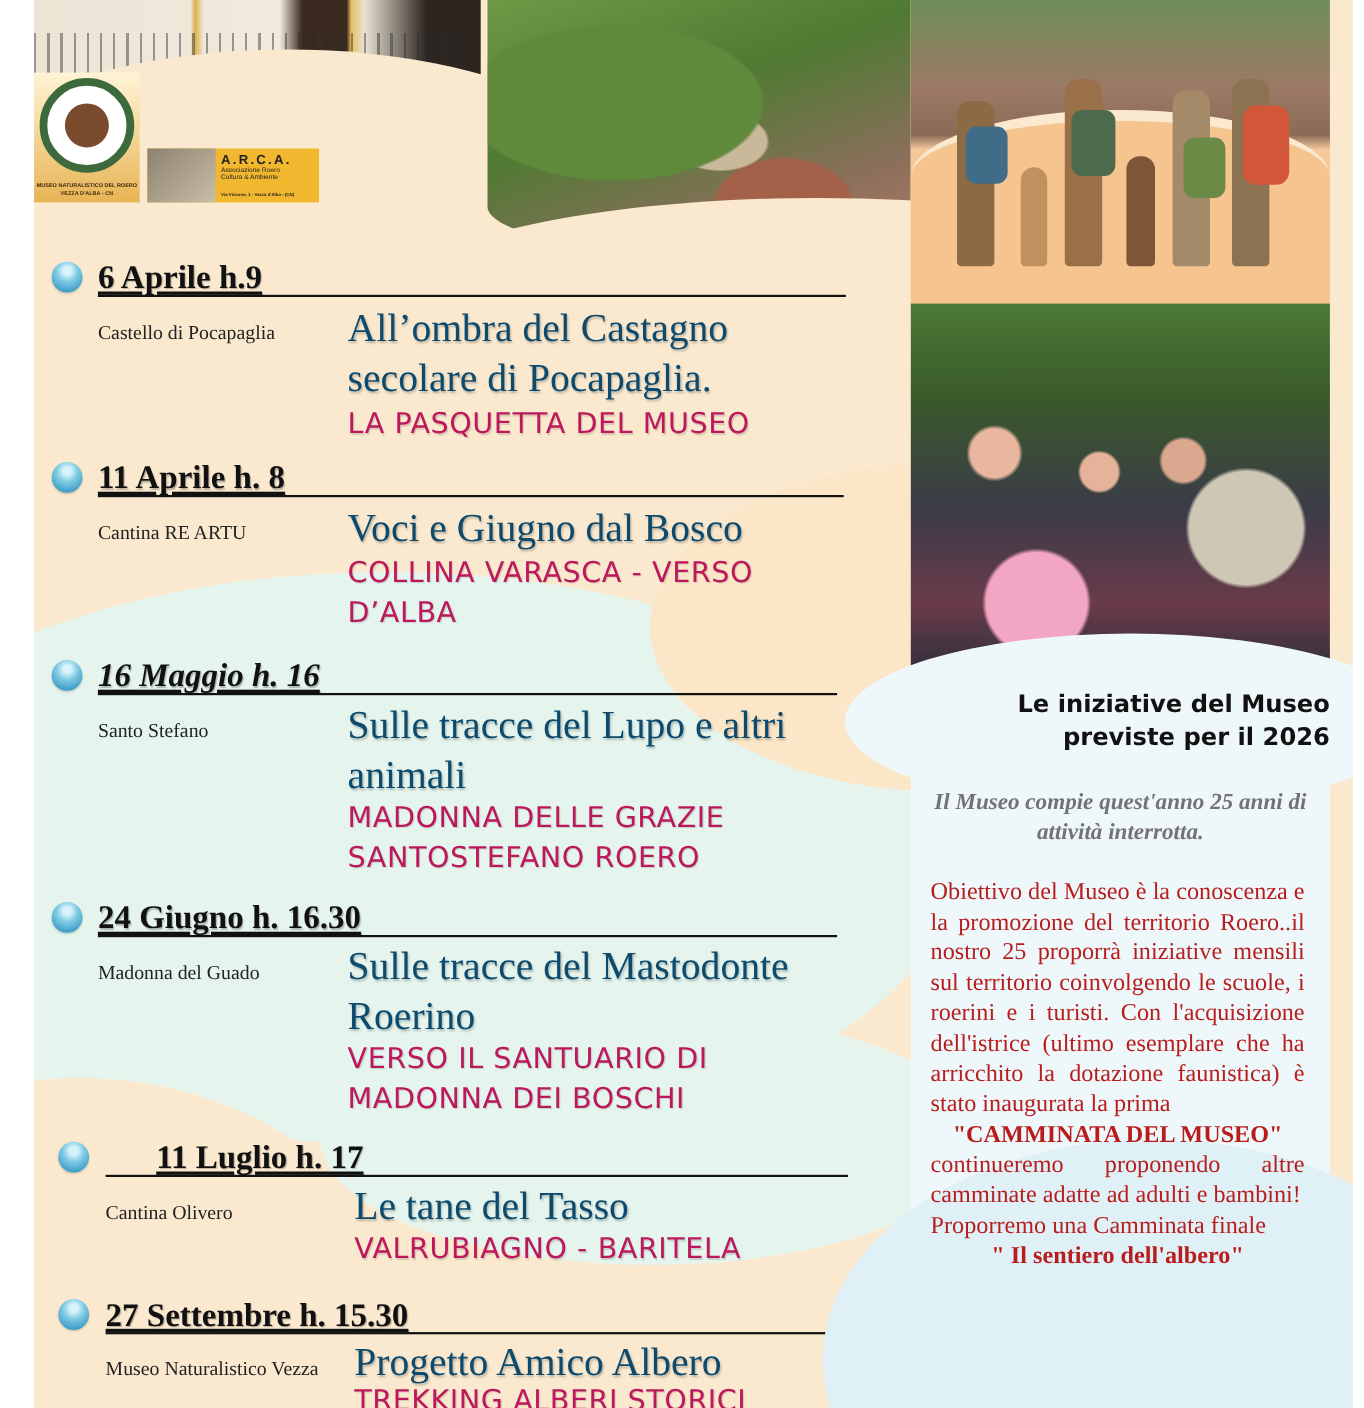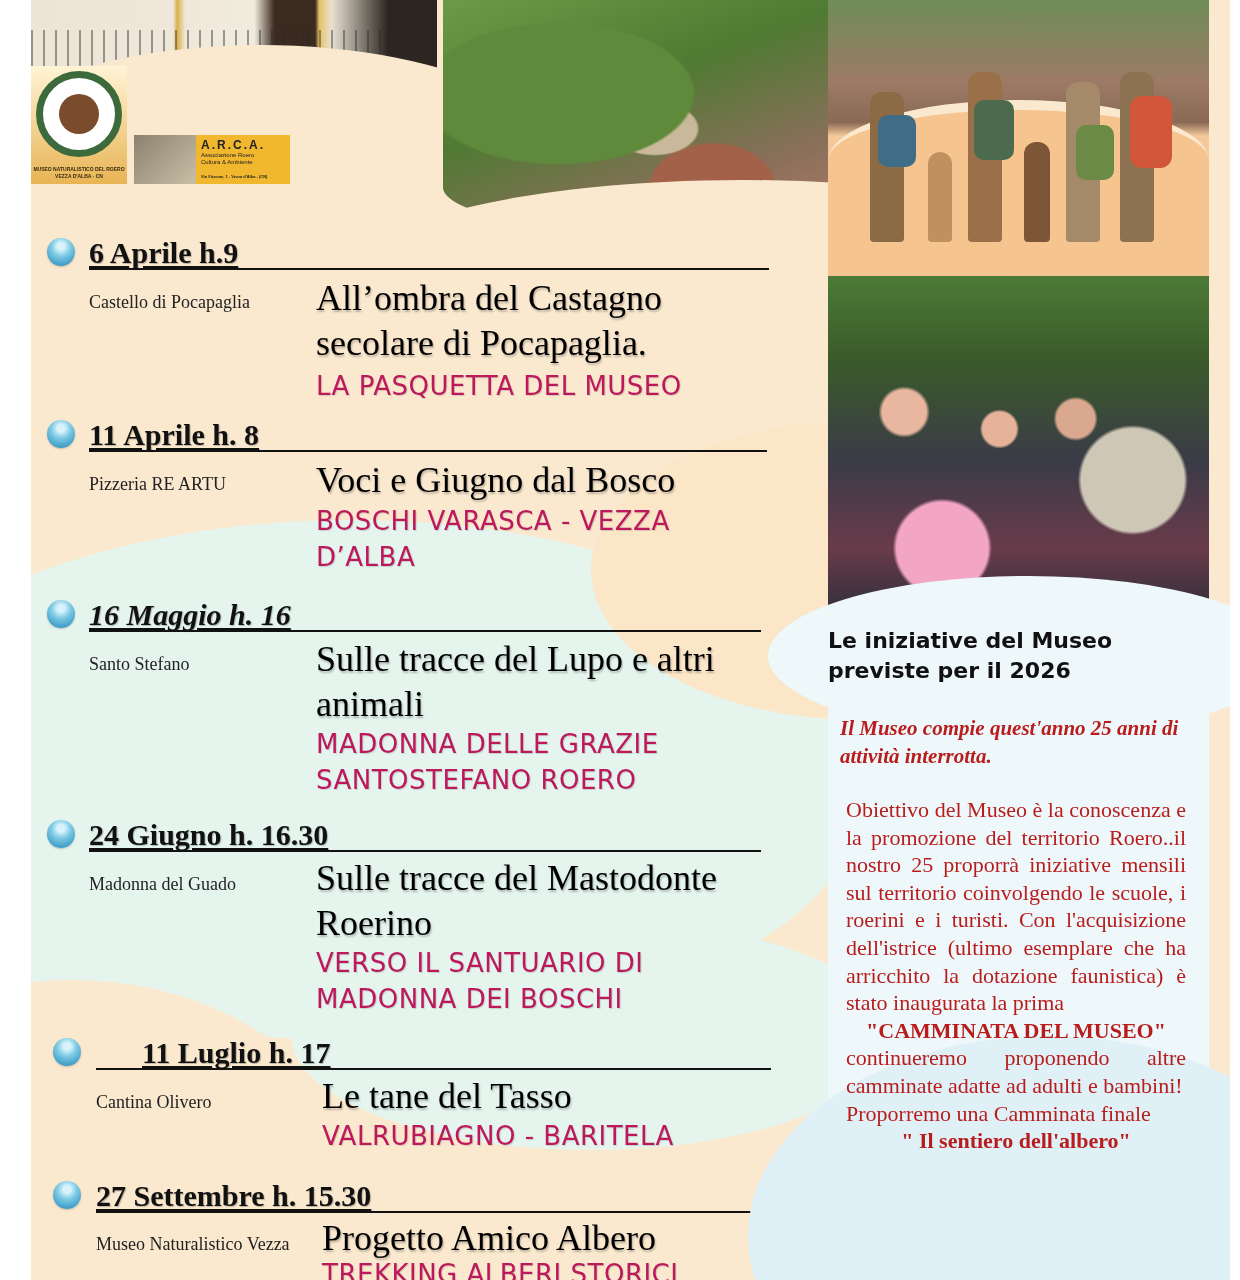--- a/index.html
+++ b/index.html
@@ -39,28 +39,28 @@
   .logo-arca .t2 { position:absolute; left:67px; top:17px; font:6px "Liberation Sans", sans-serif; color:#222; line-height:7px; white-space:pre; }
   .logo-arca .t3 { position:absolute; left:67px; top:39px; font:bold 4px "Liberation Sans", sans-serif; color:#222; }
 
   
   .event { position:absolute; left:0; width:740px; }
   .bullet { position:absolute; left:16px; width:28px; height:28px; border-radius:50%;
     background:radial-gradient(circle at 50% 30%, #d8f3fb 0 15%, #7fcbe4 40%, #3c9cc6 80%, #2f86b0 100%); box-shadow:0 1px 2px rgba(0,0,0,.2); }
   .ev-date { position:absolute; left:58px; font:bold 30px "Liberation Serif", serif; color:#111; text-decoration:underline; text-underline-offset:3px; text-shadow:1px 1px 1px rgba(0,0,0,.25); white-space:nowrap; }
   .ev-rule { position:absolute; left:58px; height:2px; background:#111; }
   .ev-loc { position:absolute; left:58px; font:18px "Liberation Serif", serif; color:#222; white-space:nowrap; }
-  .ev-title { position:absolute; left:285px; width:460px; font:36px/45px "Liberation Serif", serif; color:#000000; text-shadow:1px 2px 2px rgba(0,0,0,.25); }
+  .ev-title { position:absolute; left:285px; width:460px; font:36px/45px "Liberation Serif", serif; color:#0c4a6e; text-shadow:1px 2px 2px rgba(0,0,0,.25); }
   .ev-sub { position:absolute; left:285px; width:460px; font:26px/36px "DejaVu Sans", sans-serif; color:#be185d; letter-spacing:0.5px; text-shadow:1px 1px 1px rgba(0,0,0,.15); }
 
   
   .panel { position:absolute; left:797px; top:616px; width:381px; height:664px; background:#eef8fa; }
   .panel .wave { position:absolute; left:-80px; top:420px; width:600px; height:400px; border-radius:50%; background:#dff1f7; }
-  .panel-heading { position:absolute; left:0; width:381px; text-align:left; font:bold 22px/30px "DejaVu Sans", sans-serif; color:#111; top:10px; }
-  .panel-sub { position:absolute; left:12px; width:381px; text-align:left; font:italic bold 21px/28px "Liberation Serif", serif; color:#b91c1c; top:98px; }
+  .panel-heading { position:absolute; left:0; width:381px; text-align:right; font:bold 22px/30px "DejaVu Sans", sans-serif; color:#111; top:10px; }
+  .panel-sub { position:absolute; left:0; width:381px; text-align:center; font:italic bold 21px/28px "Liberation Serif", serif; color:#737373; top:98px; }
   .panel-body { position:absolute; left:18px; width:340px; top:180px; font:22px/27.6px "Liberation Serif", serif; color:#b91c1c; text-align:justify; }
   .panel-body .c { display:block; text-align:center; font-weight:bold; }
   .panel-body p { margin:0; }
 </style>
 </head>
 <body>
 
 <div class="poster">
   <div class="wave-mint"></div>
   <div class="wave-peach2"></div>
@@ -112,23 +112,23 @@
     <div class="ev-rule" style="top:268px;width:680px;"></div>
     <div class="ev-loc" style="top:292px;">Castello di Pocapaglia</div>
     <div class="ev-title" style="top:276px;width:420px;">All’ombra del Castagno secolare di Pocapaglia.</div>
     <div class="ev-sub" style="top:368px;">LA PASQUETTA DEL MUSEO</div>
   </div>
 
   <div class="event" style="top:0;">
     <div class="bullet" style="top:420px;"></div>
     <div class="ev-date" style="top:418px;">11 Aprile h. 8</div>
     <div class="ev-rule" style="top:450px;width:678px;"></div>
-    <div class="ev-loc" style="top:474px;">Pizzeria RE ARTU</div>
+    <div class="ev-loc" style="top:474px;">Cantina RE ARTU</div>
     <div class="ev-title" style="top:458px;">Voci e Giugno dal Bosco</div>
-    <div class="ev-sub" style="top:503px;width:420px;">BOSCHI VARASCA - VEZZA D’ALBA</div>
+    <div class="ev-sub" style="top:503px;width:420px;">COLLINA VARASCA - VERSO D’ALBA</div>
   </div>
 
   <div class="event" style="top:0;">
     <div class="bullet" style="top:600px;"></div>
     <div class="ev-date" style="top:598px;font-style:italic;">16 Maggio h. 16</div>
     <div class="ev-rule" style="top:630px;width:672px;"></div>
     <div class="ev-loc" style="top:654px;">Santo Stefano</div>
     <div class="ev-title" style="top:637px;width:450px;">Sulle tracce del Lupo e altri animali</div>
     <div class="ev-sub" style="top:726px;width:390px;">MADONNA DELLE GRAZIE SANTOSTEFANO ROERO</div>
   </div>

